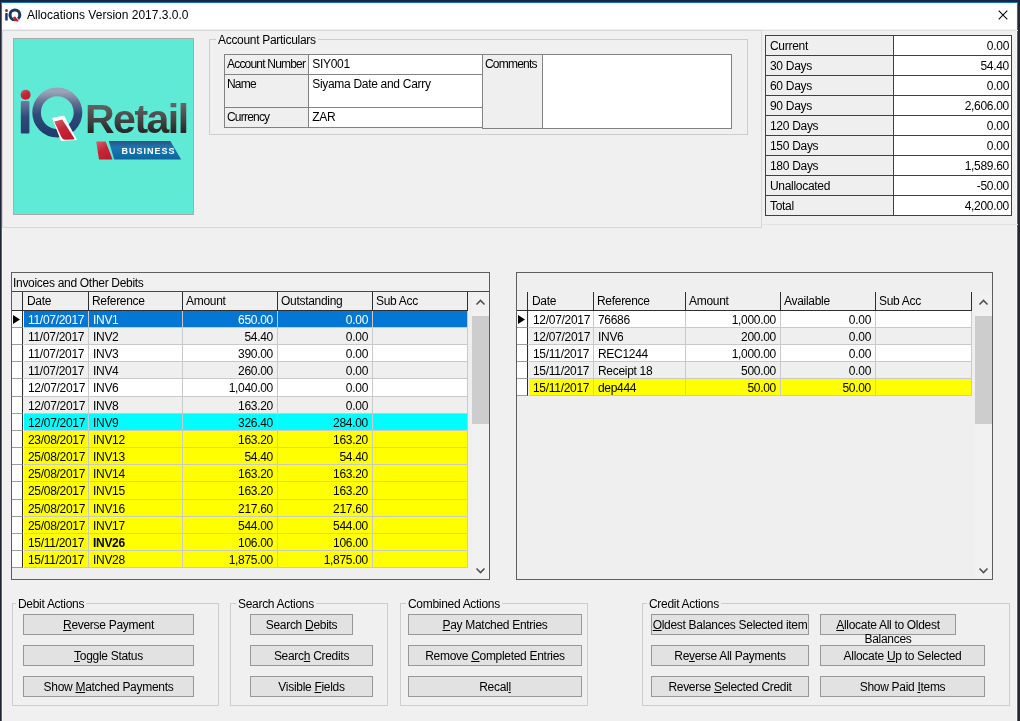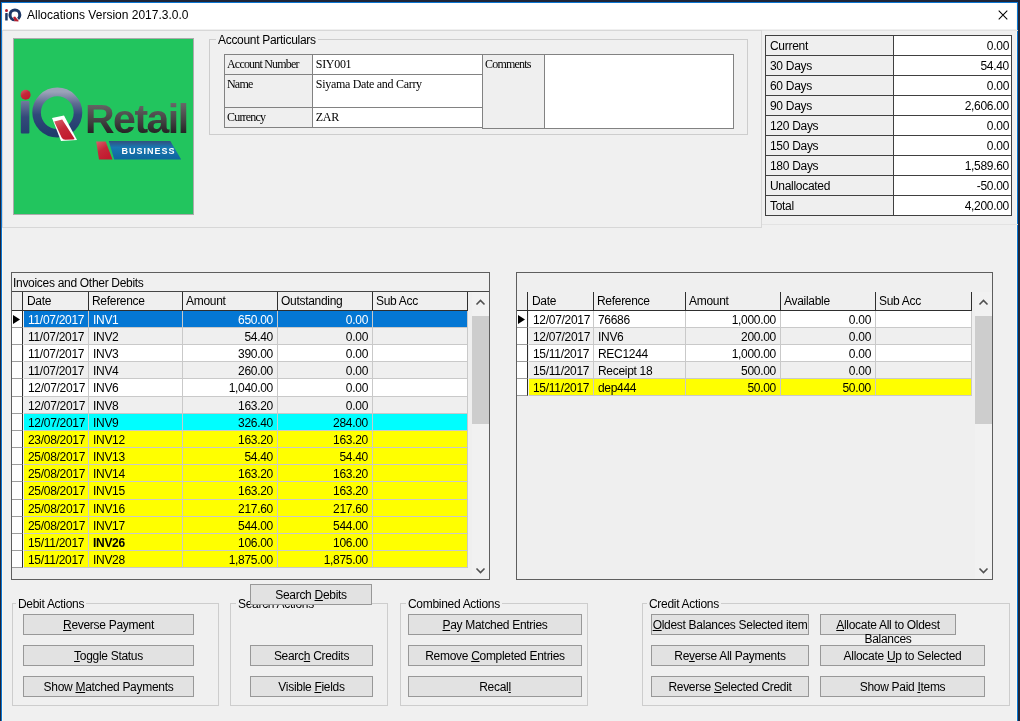--- a/index.html
+++ b/index.html
@@ -13,31 +13,31 @@
 #bleft2 { left:1px; top:2px; width:1px; height:719px; background:#0b76d3; }
 #bleft3 { left:2px; top:3px; width:1px; height:718px; background:#faf8ee; }
 #bright { left:1018px; top:2px; width:2px; height:719px; background:#20263a; }
 #bright2 { left:1017px; top:2px; width:1px; height:719px; background:#0b76d3; }
 #bright3 { left:1016px; top:3px; width:1px; height:718px; background:#faf8ee; }
 #titlebar { left:2px; top:3px; width:1016px; height:26px; background:#fff; }
 #titletext { left:27px; top:8px; font-size:12px; letter-spacing:0; }
 #closex { left:997px; top:9px; width:12px; height:12px; }
 #underline { left:2px; top:30px; width:1016px; height:1px; background:#e2e2e2; }
 #toppanel { left:2px; top:30px; width:760px; height:198px; border:1px solid #d7d7d7; }
-#logobox { left:13px; top:38px; width:181px; height:177px; background:#22c55e; border:1px solid #ababab; }
+#logobox { left:13px; top:38px; width:181px; height:177px; background:#5eead4; border:1px solid #ababab; }
 
 
 .group { border:1px solid #cdcdcd; }
 .glabel { position:absolute; top:-7px; background:#f0f0f0; padding:0 2px; white-space:nowrap; }
 #gAccount { left:209px; top:39px; width:539px; height:96px; }
 #gAccount .glabel { left:6px; background:#f0f0f0; }
 
 
 .acctbl { position:absolute; border-collapse:collapse; }
-.acctbl td { border:1px solid #828282; padding:2px 13px 0 3px; vertical-align:top; white-space:nowrap;font-family:Liberation Serif, serif; }
+.acctbl td { border:1px solid #828282; padding:2px 3px 0 3px; vertical-align:top; white-space:nowrap; }
 .acctbl td.lab { letter-spacing:-0.8px; padding-left:2px; }
 .lab { background:#efefef; }
 .val { background:#fff; }
 
 
 #aging { left:765px; top:35px; border-collapse:collapse; }
 #aging td { border:1px solid #404040; height:20px; padding:0 4px; }
 #aging td.lab { width:128px; background:#efefef; }
 #aging td.num { width:118px; background:#fff; text-align:right; padding-right:2px; }
 
@@ -417,21 +417,21 @@
 <div class="abs group" id="gDebit">
       <div class="glabel" style="left:3px;">Debit Actions</div>
     </div>
   <div class="btn" style="left:23px; top:614px; width:171px;"><u>R</u>everse Payment</div>
   <div class="btn" style="left:23px; top:645px; width:171px;"><u>T</u>oggle Status</div>
   <div class="btn" style="left:23px; top:676px; width:171px;">Show <u>M</u>atched Payments</div>
 
   <div class="abs group" id="gSearch">
       <div class="glabel" style="left:5px;">Search Actions</div>
     </div>
-  <div class="btn" style="left:250px; top:584px; width:122px;">Search <u>D</u>ebits</div>
+  <div class="btn" style="left:250px; top:614px; width:103px;">Search <u>D</u>ebits</div>
   <div class="btn" style="left:250px; top:645px; width:123px;">Searc<u>h</u> Credits</div>
   <div class="btn" style="left:250px; top:676px; width:123px;">Visible <u>F</u>ields</div>
 
   <div class="abs group" id="gCombined">
       <div class="glabel" style="left:5px;">Combined Actions</div>
     </div>
   <div class="btn" style="left:408px; top:614px; width:174px;"><u>P</u>ay Matched Entries</div>
   <div class="btn" style="left:408px; top:645px; width:174px;">Remove <u>C</u>ompleted Entries</div>
   <div class="btn" style="left:408px; top:676px; width:174px;">Recal<u>l</u></div>
 

